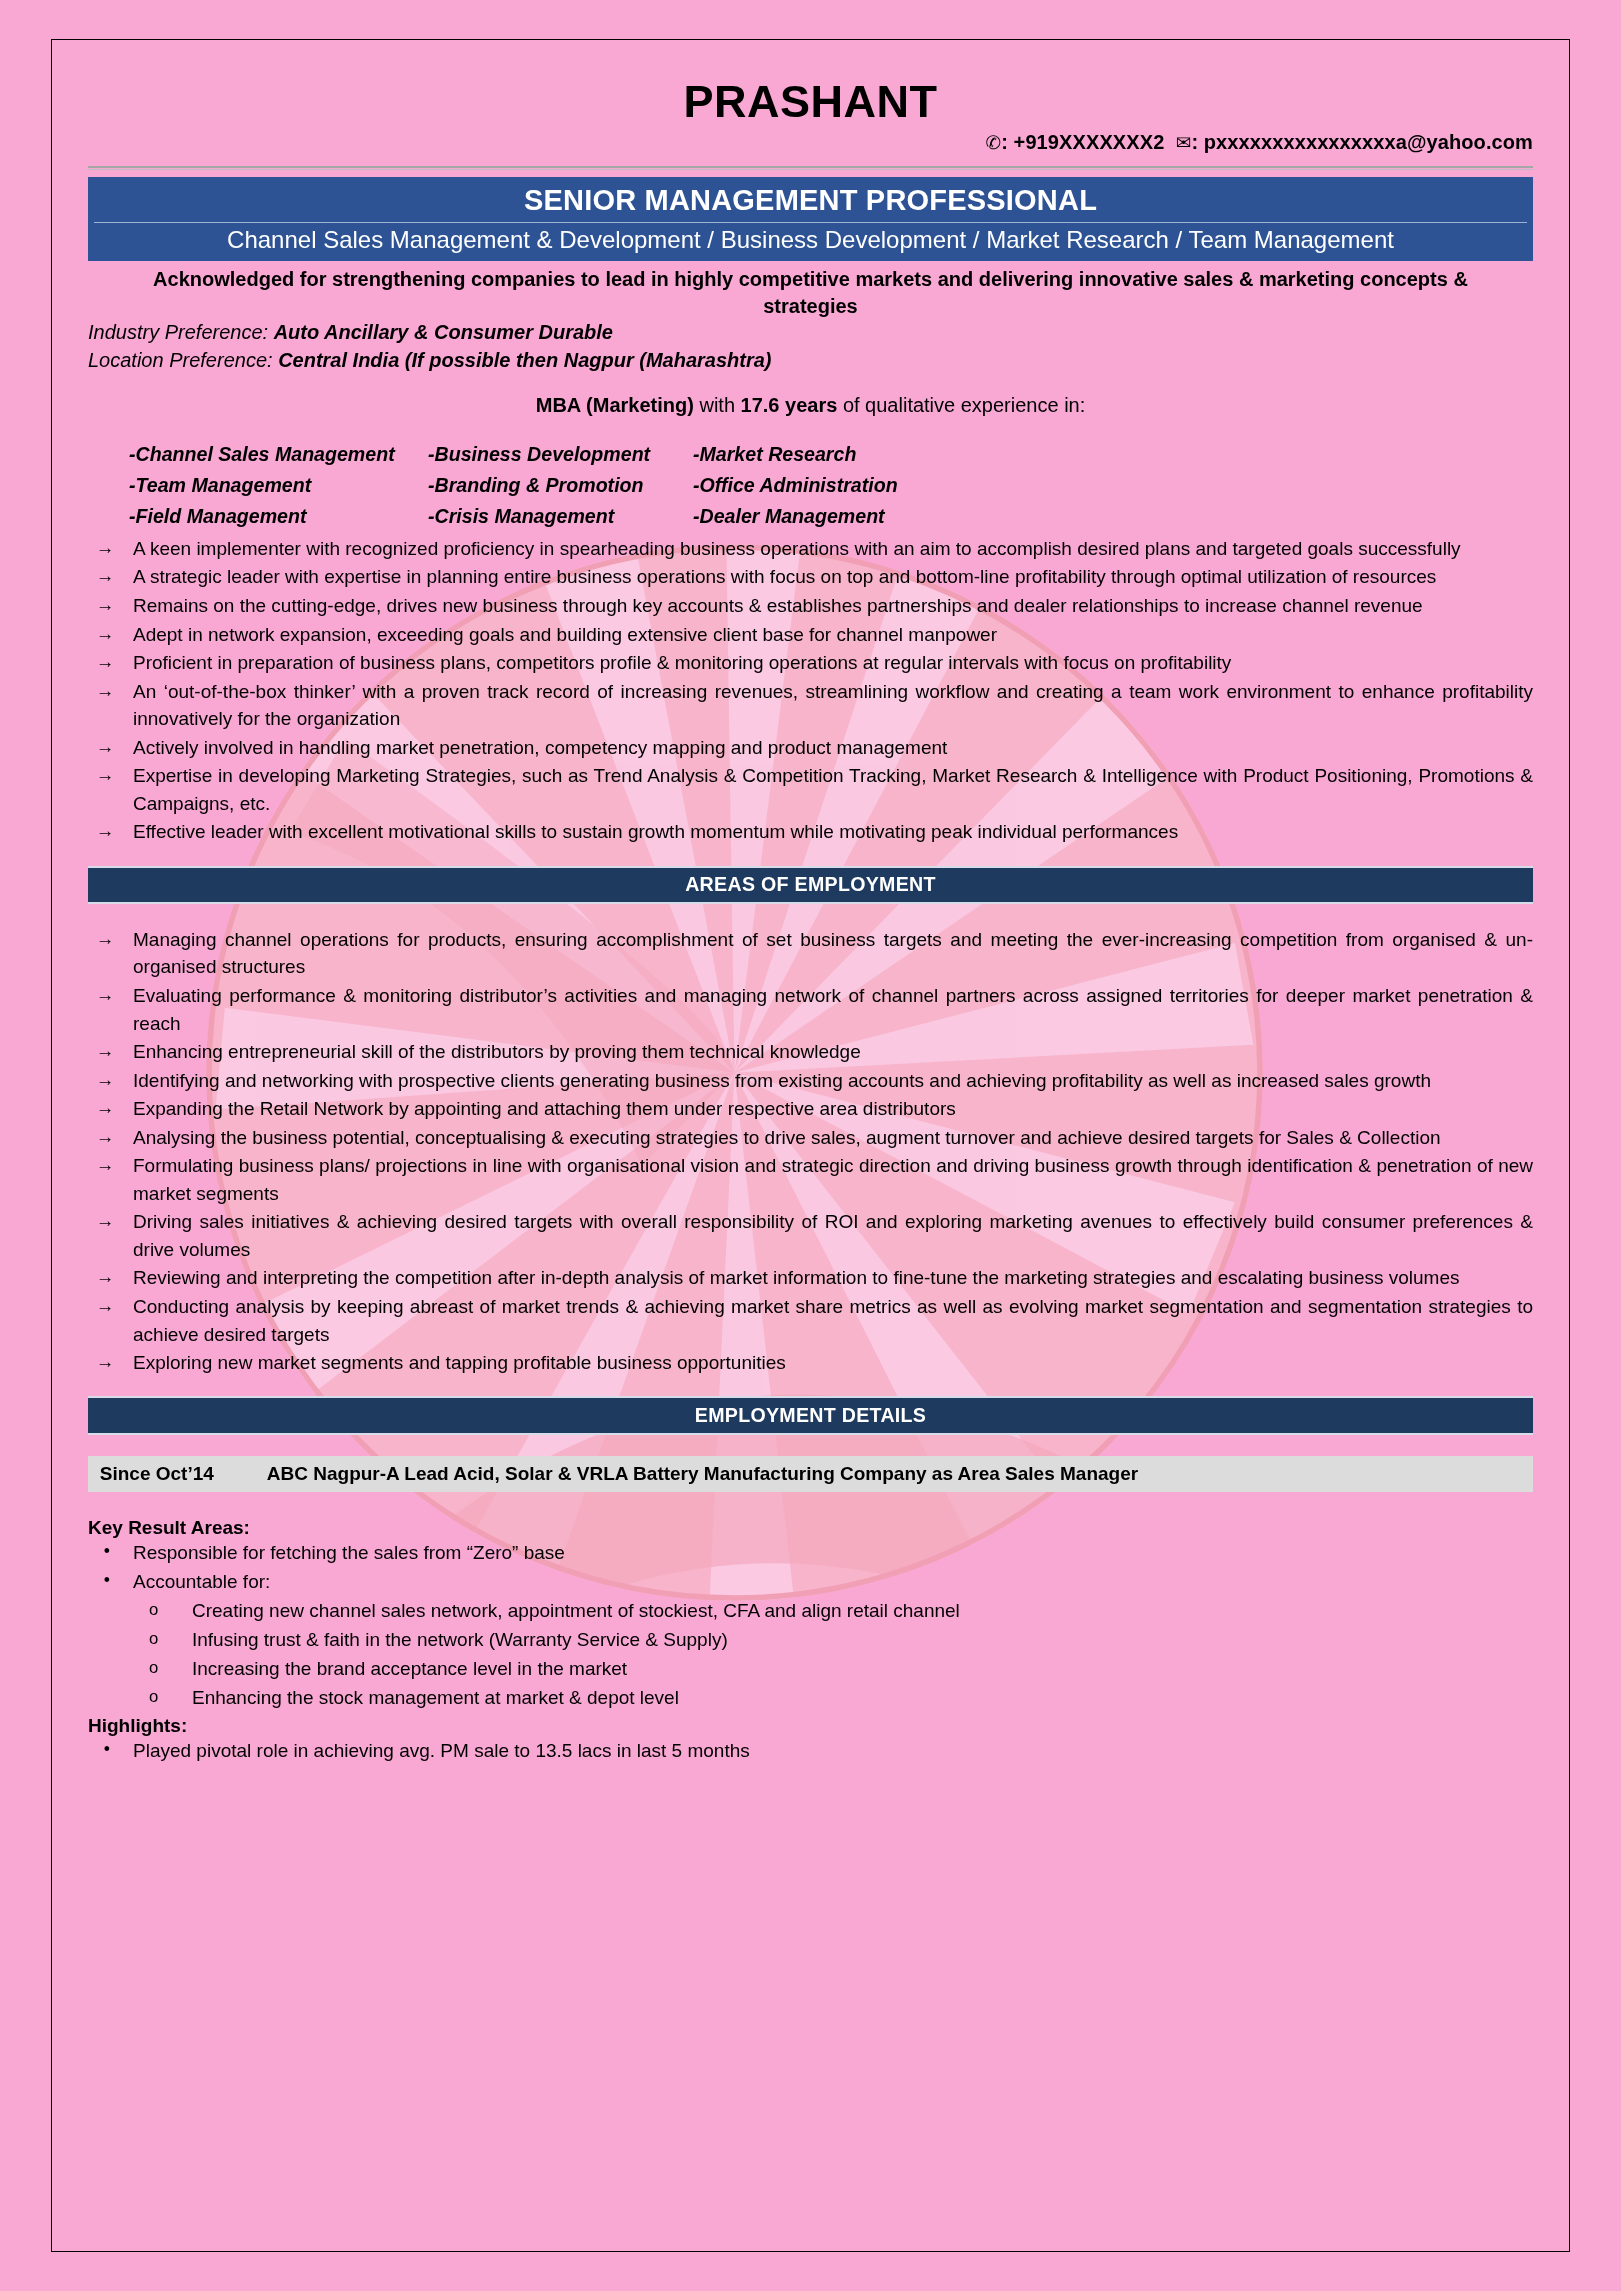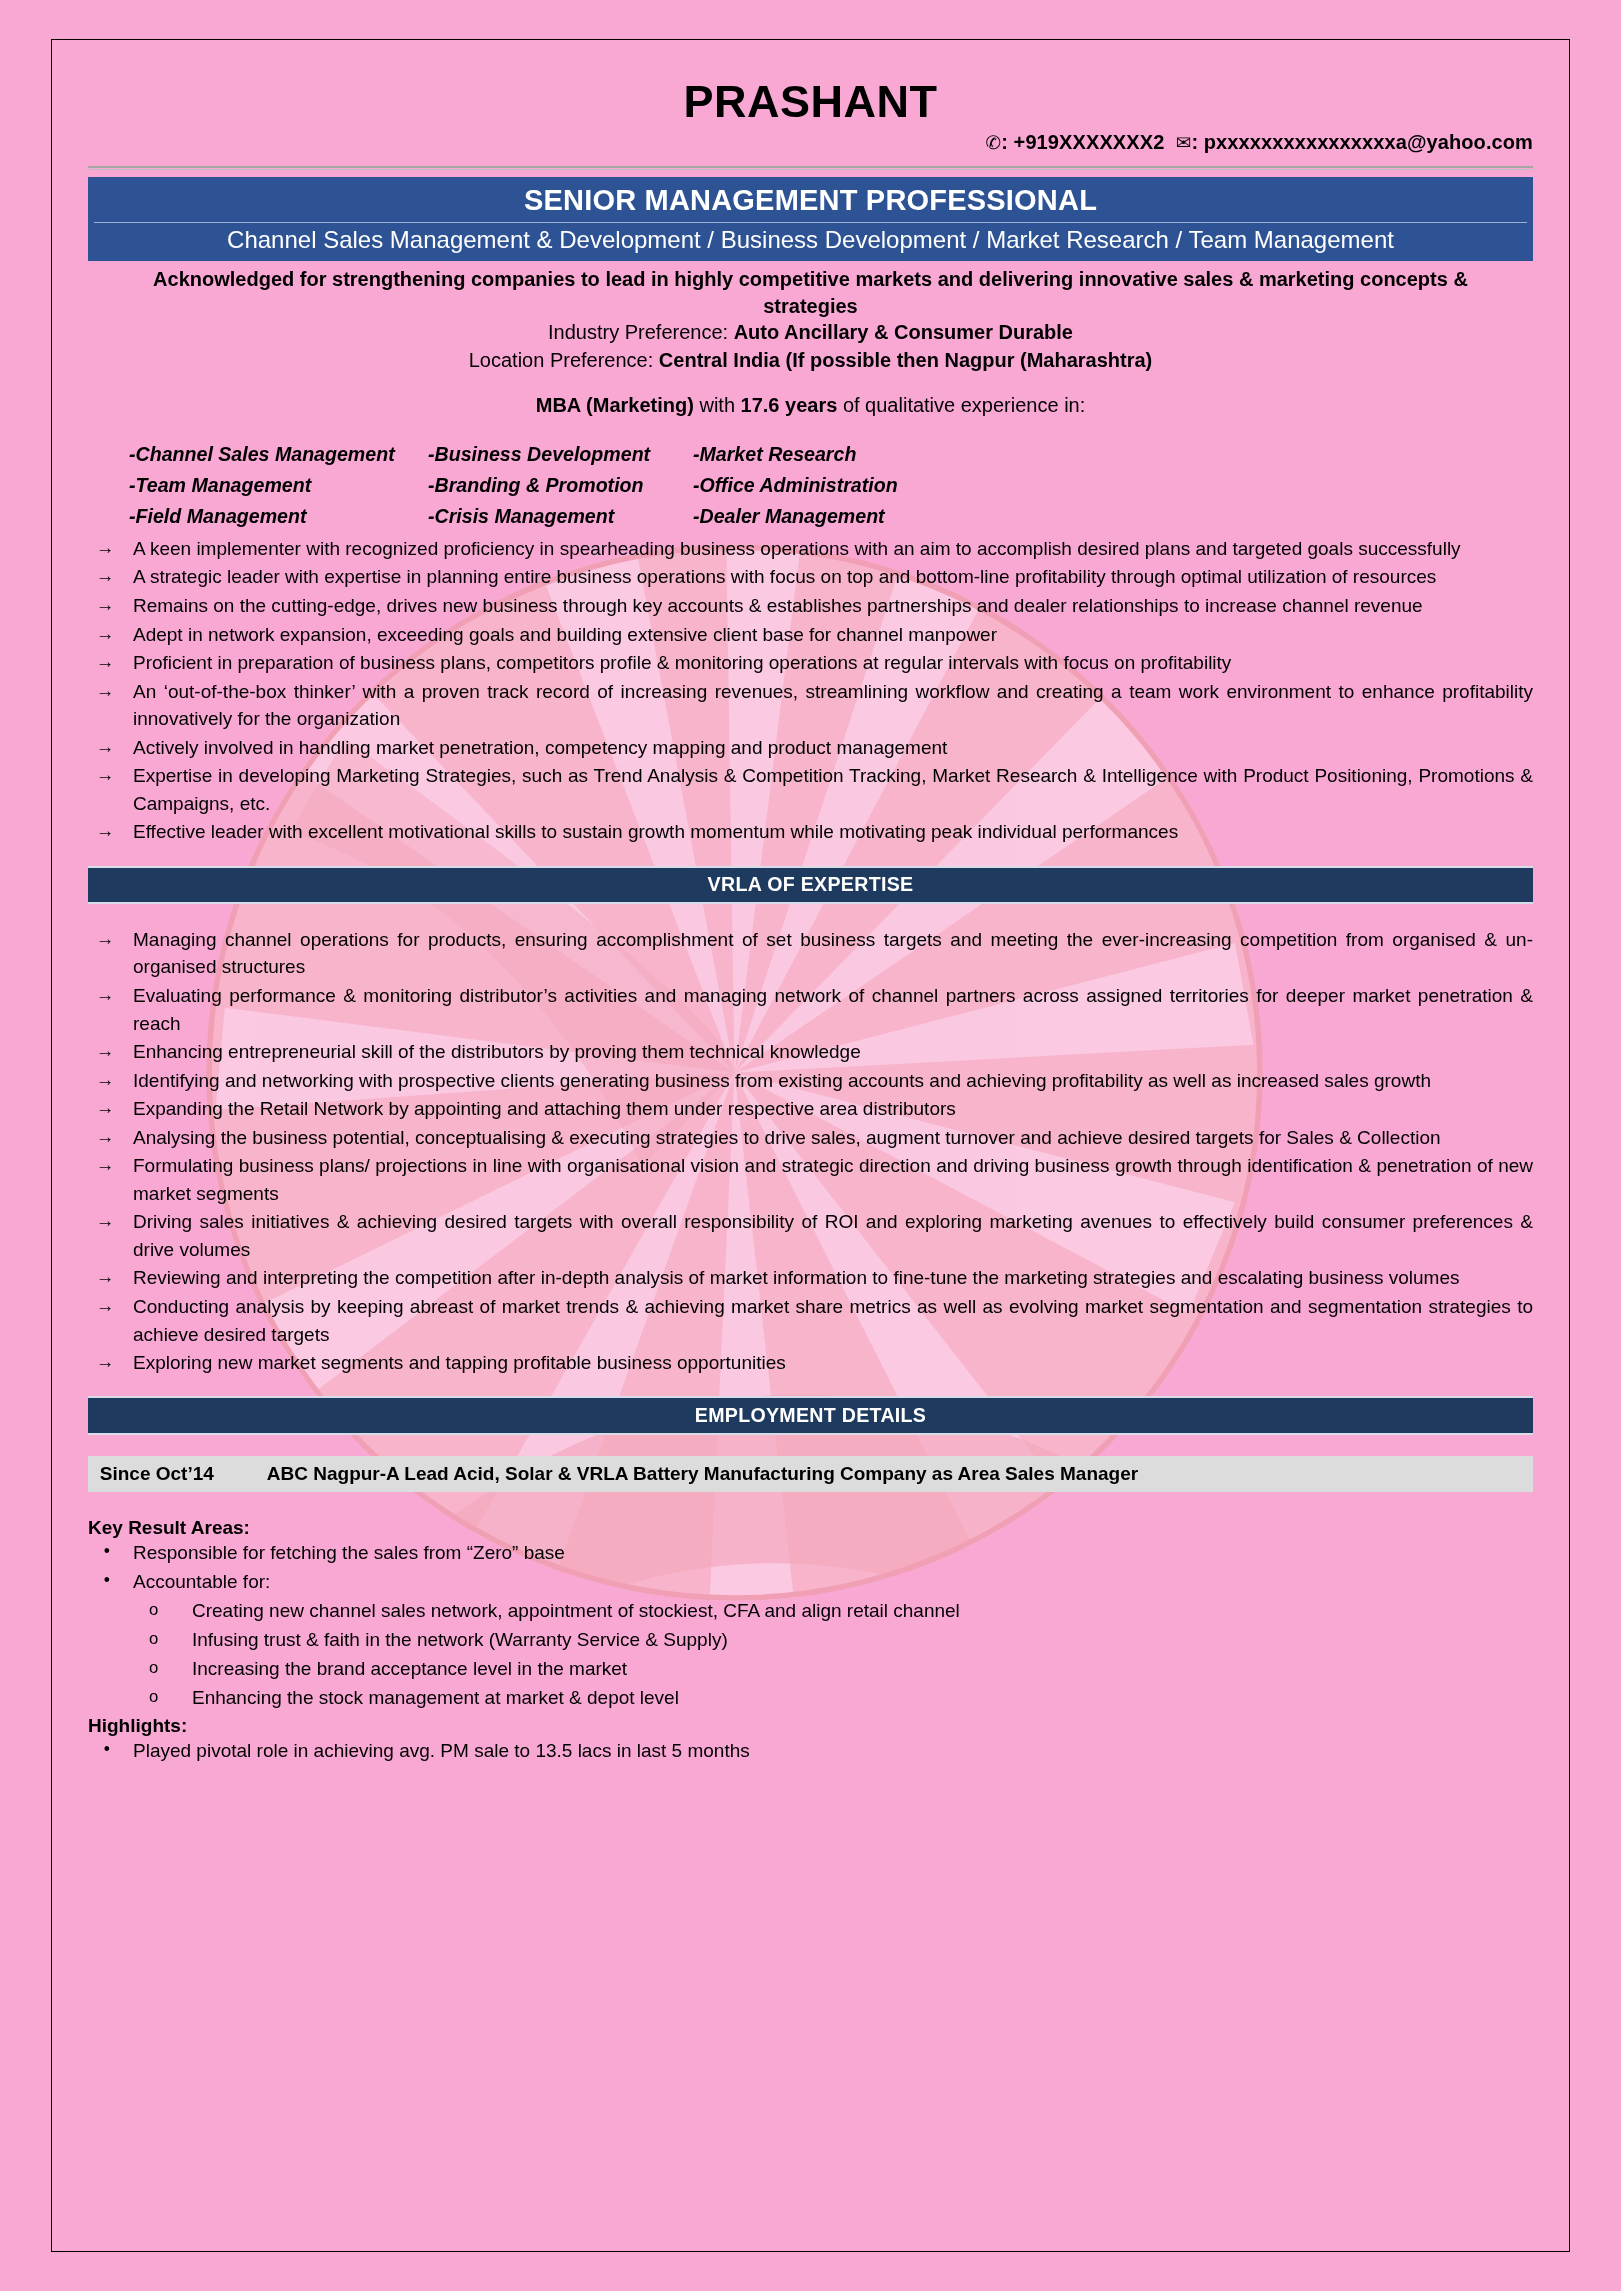--- a/index.html
+++ b/index.html
@@ -108,24 +108,24 @@
   .tagline {
     text-align: center;
     font-size: 20px;
     font-weight: bold;
     line-height: 1.33;
     color: #000;
     margin-top: 4.9px;
     padding: 0 37px;
   }
   .pref-line {
-    text-align: center;
     font-size: 20px;
     line-height: 1.38;
     color: #000;
+    font-style: italic;
   }
   .pref-line b { font-weight: bold; }
 
   
   .section-bar {
     background: #1e3a5f;
     color: #ffffff;
     text-align: center;
     font-size: 19.6px;
     font-weight: bold;
@@ -313,21 +313,21 @@
         <div class="arrow-item"><span class="marker">→</span><b>A strategic leader</b><span> with expertise in planning entire business operations with focus on top and bottom-line profitability through optimal utilization of resources</span></div>
         <div class="arrow-item"><span class="marker">→</span><b>Remains on the cutting-edge,</b><span> drives new business through key accounts &amp; establishes partnerships and dealer relationships to increase </span><b>channel revenue</b></div>
         <div class="arrow-item"><span class="marker">→</span><span>Adept in network expansion, exceeding goals and building extensive client base for </span><b>channel manpower</b></div>
         <div class="arrow-item"><span class="marker">→</span><span>Proficient in preparation of </span><b>business plans, competitors profile</b><span> &amp; monitoring operations at regular intervals with focus on profitability</span></div>
         <div class="arrow-item"><span class="marker">→</span><b>An ‘out-of-the-box thinker’</b><span> with a proven track record of increasing revenues, streamlining workflow and creating a team work environment to enhance profitability innovatively for the organization</span></div>
         <div class="arrow-item"><span class="marker">→</span><span>Actively involved in handling </span><b>market penetration,</b><span> competency mapping and product management</span></div>
         <div class="arrow-item"><span class="marker">→</span><span>Expertise in developing </span><b>Marketing Strategies, such as Trend Analysis &amp; Competition Tracking, Market Research</b><span> &amp; Intelligence with Product Positioning, Promotions &amp; Campaigns, etc.</span></div>
         <div class="arrow-item"><span class="marker">→</span><span>Effective leader with excellent motivational skills to sustain growth momentum while motivating peak individual performances</span></div>
       </div>
 
-    <div class="section-bar">VRLA OF EXPERTISE</div>
+    <div class="section-bar">AREAS OF EMPLOYMENT</div>
 
     <div class="arrow-list expertise-list" id="expertise-list">
         <div class="arrow-item"><span class="marker">→</span><b>Managing channel operations for products,</b><span> ensuring accomplishment of set business targets and meeting the ever-increasing competition from organised &amp; un-organised structures</span></div>
         <div class="arrow-item"><span class="marker">→</span><span>Evaluating performance &amp; monitoring </span><b>distributor’s activities and managing network of channel partners</b><span> across assigned territories for deeper market penetration &amp; reach</span></div>
         <div class="arrow-item"><span class="marker">→</span><span>Enhancing entrepreneurial skill of the di</span><b>stributors by proving them technical knowledge</b></div>
         <div class="arrow-item"><span class="marker">→</span><b>Identifying and networking with prospective clients</b><span> generating business from existing accounts and achieving profitability as well as increased sales growth</span></div>
         <div class="arrow-item"><span class="marker">→</span><span>Expanding the </span><b>Retail Network</b><span> by appointing and attaching them under respective area distributors</span></div>
         <div class="arrow-item"><span class="marker">→</span><b>Analysing the business potential,</b><span> conceptualising &amp; executing strategies to drive sales, augment turnover and achieve desired targets for </span><b>Sales &amp; Collection</b></div>
         <div class="arrow-item"><span class="marker">→</span><b>Formulating business plans/ projections</b><span> in line with organisational vision and strategic direction and driving business growth through identification &amp; penetration of new market segments</span></div>
         <div class="arrow-item"><span class="marker">→</span><span>Driving </span><b>sales initiatives &amp; achieving desired targets</b><span> with overall responsibility of ROI and exploring marketing avenues to effectively build consumer preferences &amp; drive volumes</span></div>

